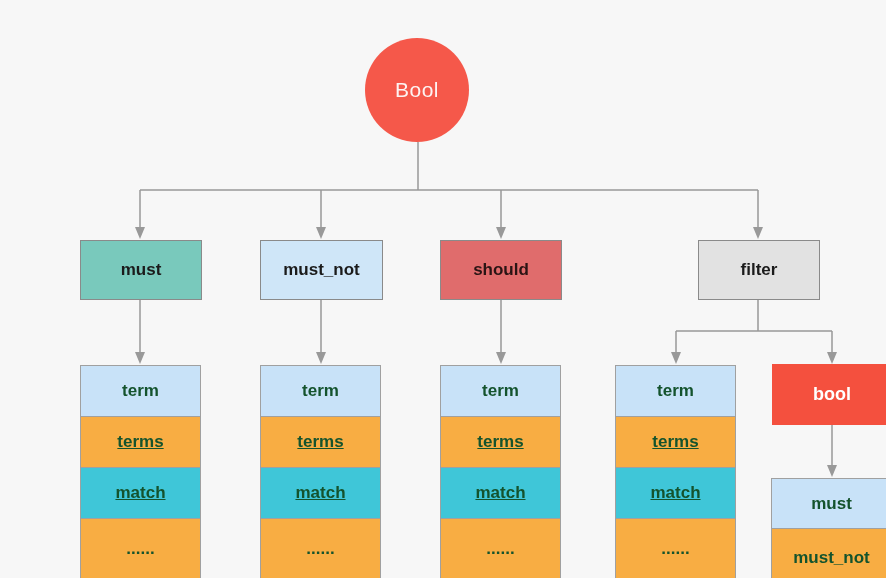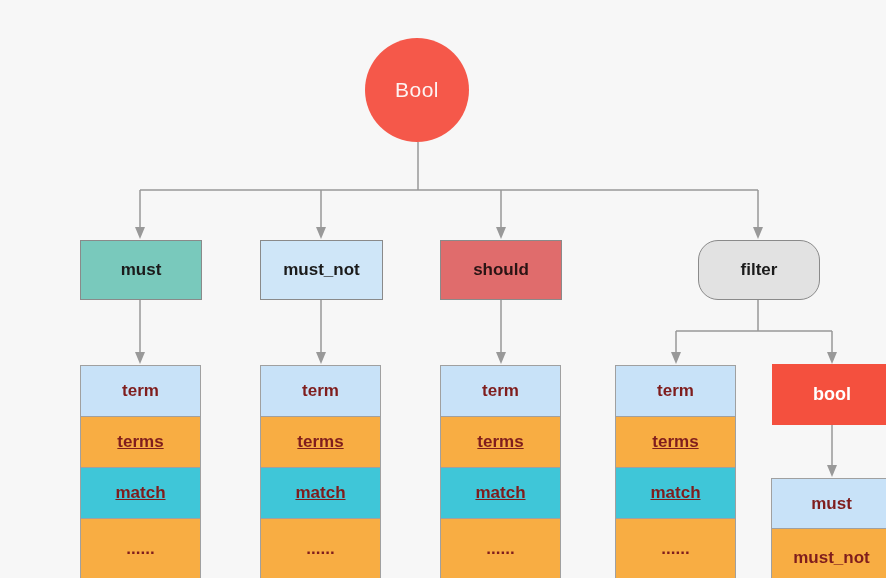--- a/index.html
+++ b/index.html
@@ -36,21 +36,21 @@
     width:120px;height:58px;
     border:1px solid #8a8a8a;
     display:flex;align-items:center;justify-content:center;
     font-weight:bold;
     font-size:17px;
     color:#1b1b1b;
   }
   .node-must{left:37px;top:240px;background:#79c9bc;}
   .node-must-not{left:217px;top:240px;width:121px;background:#cfe6f8;}
   .node-should{left:397px;top:240px;background:#e06c6c;color:#2a1414;}
-  .node-filter{left:655px;top:240px;background:#e2e2e2;border-radius:20px;}
+  .node-filter{left:655px;top:240px;background:#e2e2e2;}
   .node-bool{
     left:729px;top:364px;
     width:120px;height:61px;
     border:none;
     background:#f4503e;
     color:#ffffff;
     position:absolute;
     display:flex;align-items:center;justify-content:center;
     font-weight:bold;font-size:18px;
   }
@@ -64,21 +64,21 @@
   .stack-4{left:572px;top:365px;}
   .stack-5{left:728px;top:478px;}
   .row{
     box-sizing:border-box;
     height:52px;
     border:1px solid #a0a0a0;
     margin-top:-1px;
     display:flex;align-items:center;justify-content:center;
     font-weight:bold;
     font-size:17px;
-    color:#7f1d1d;
+    color:#14532d;
   }
   .row:first-child{margin-top:0;}
   .row-term{background:#c8e2f8;}
   .row-terms{background:#f8ad43;text-decoration:underline;}
   .row-match{background:#3fc6d8;text-decoration:underline;}
   .row-dots{background:#f8ad43;height:62px;}
   .row-sub-must{background:#c8e2f8;height:51px;}
   .row-sub-must-not{background:#f8ad43;height:60px;}
 </style>
 </head>

